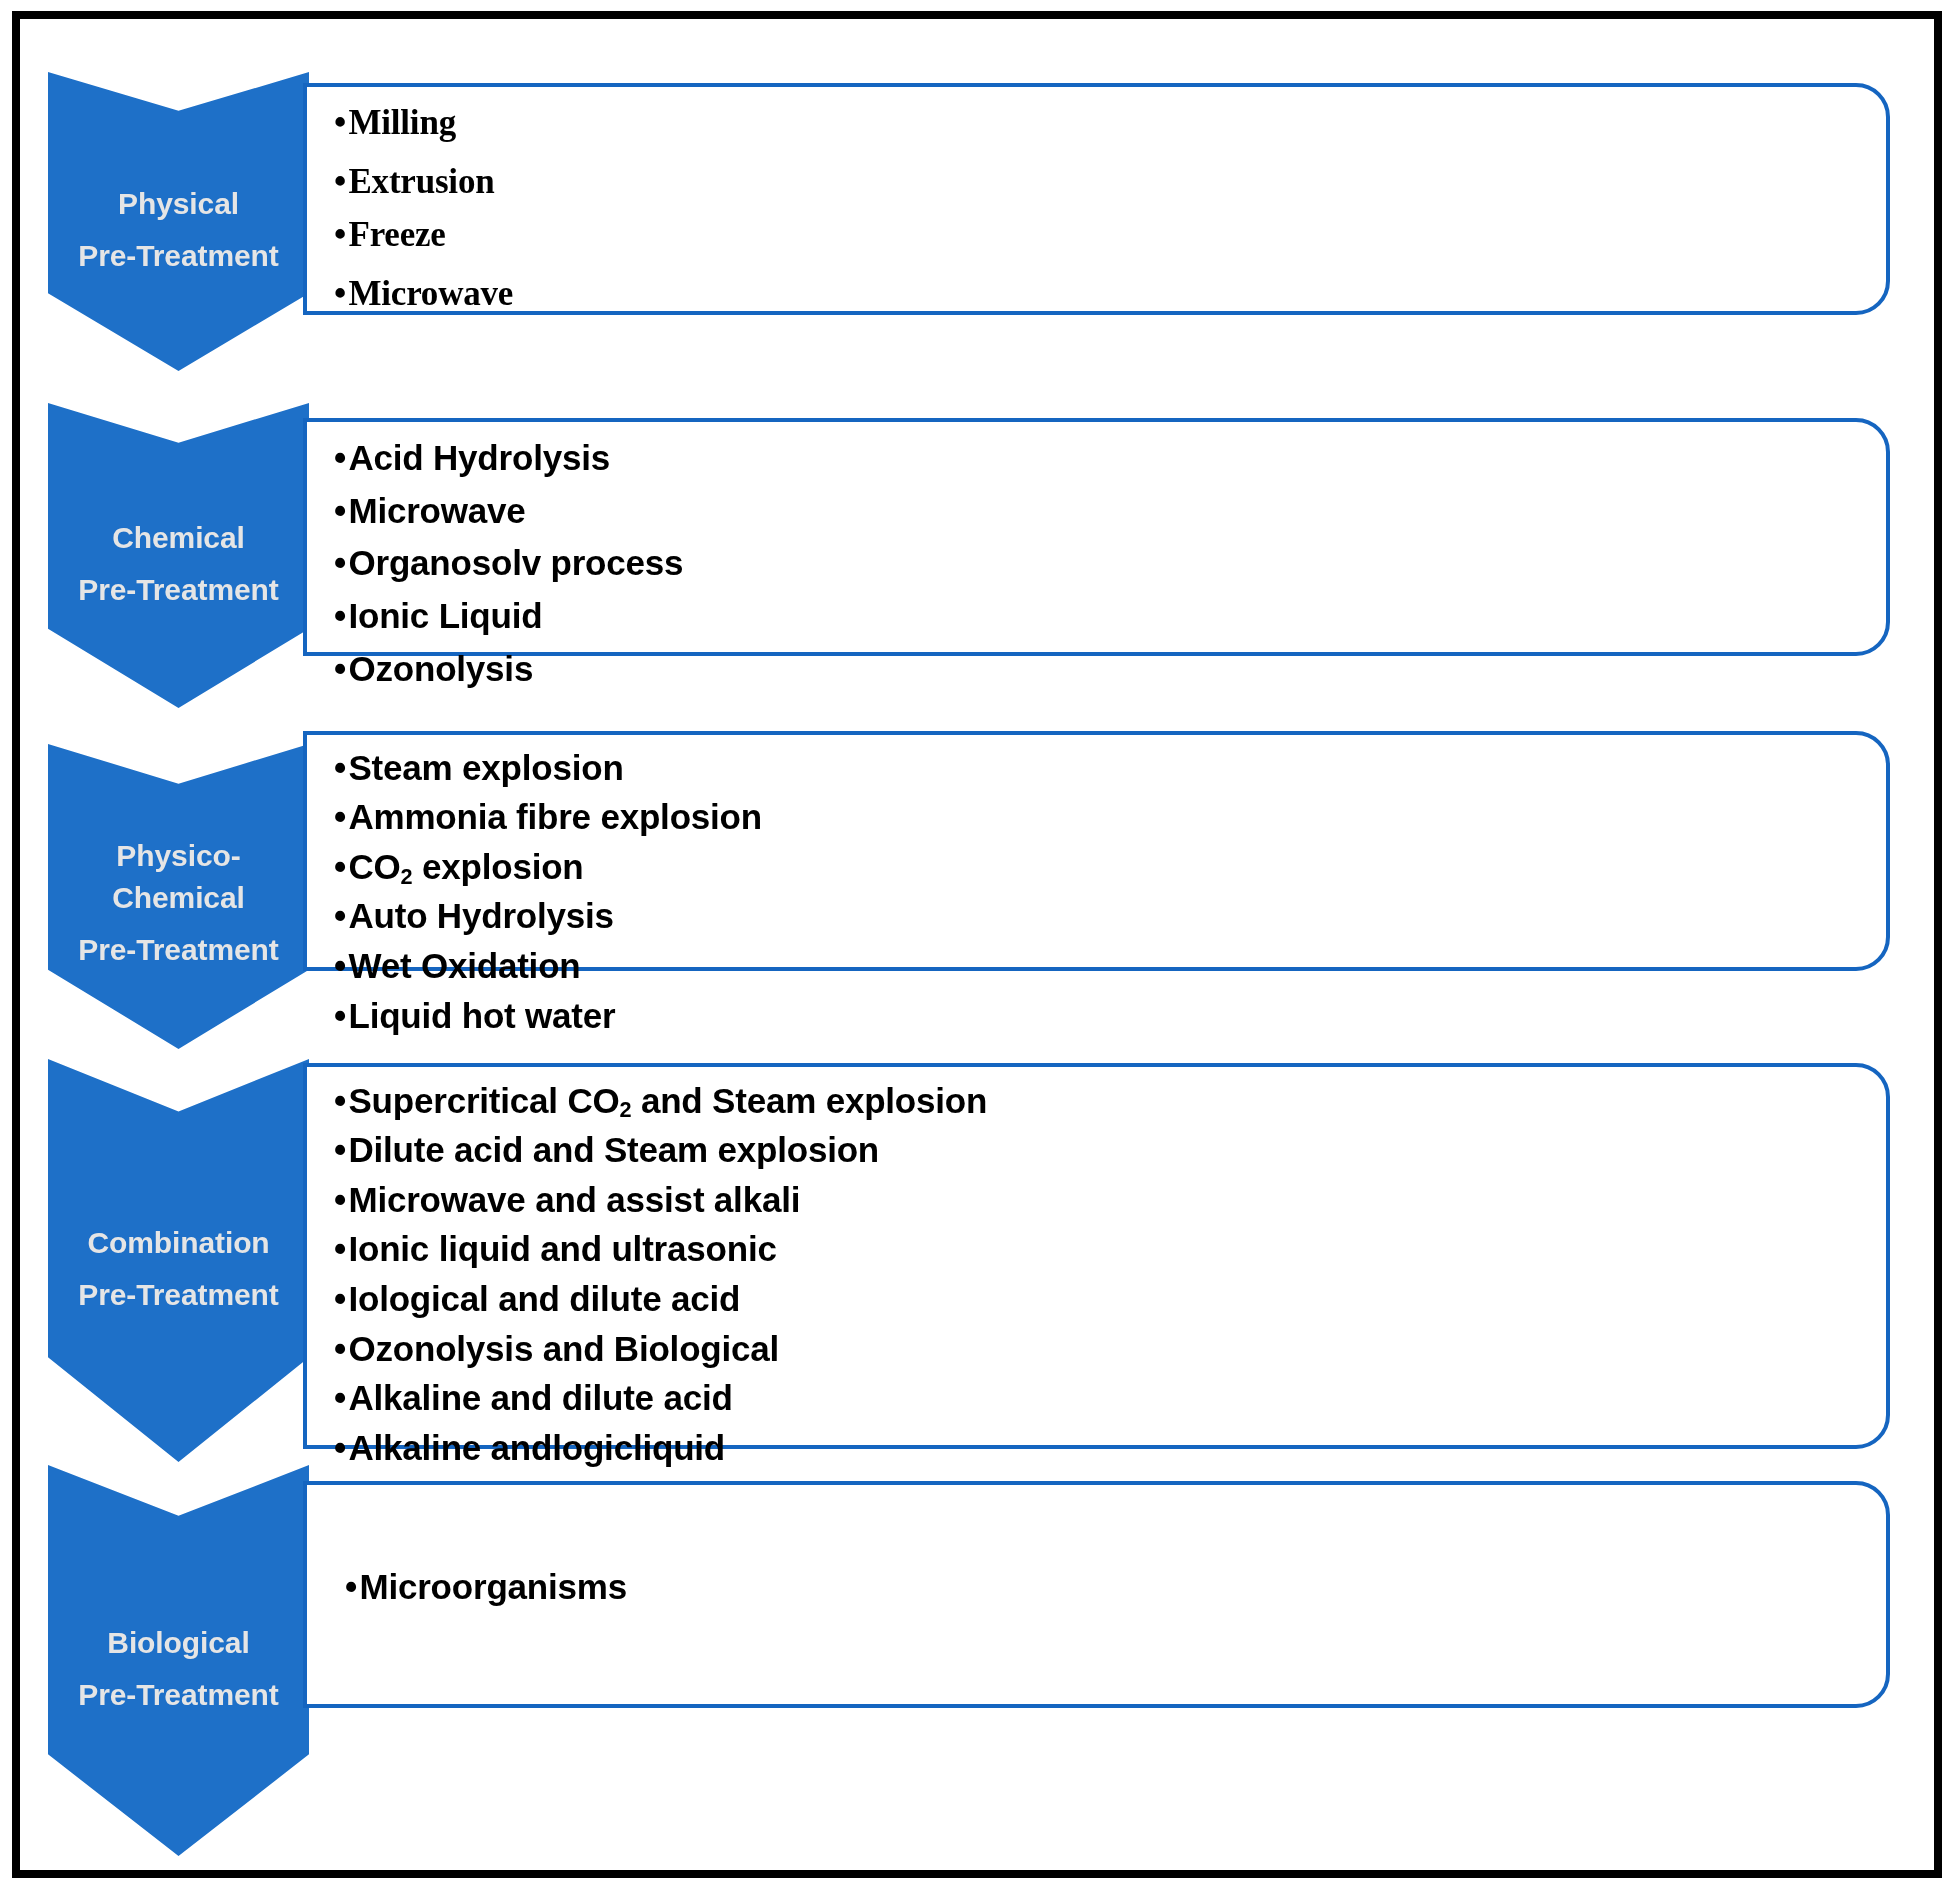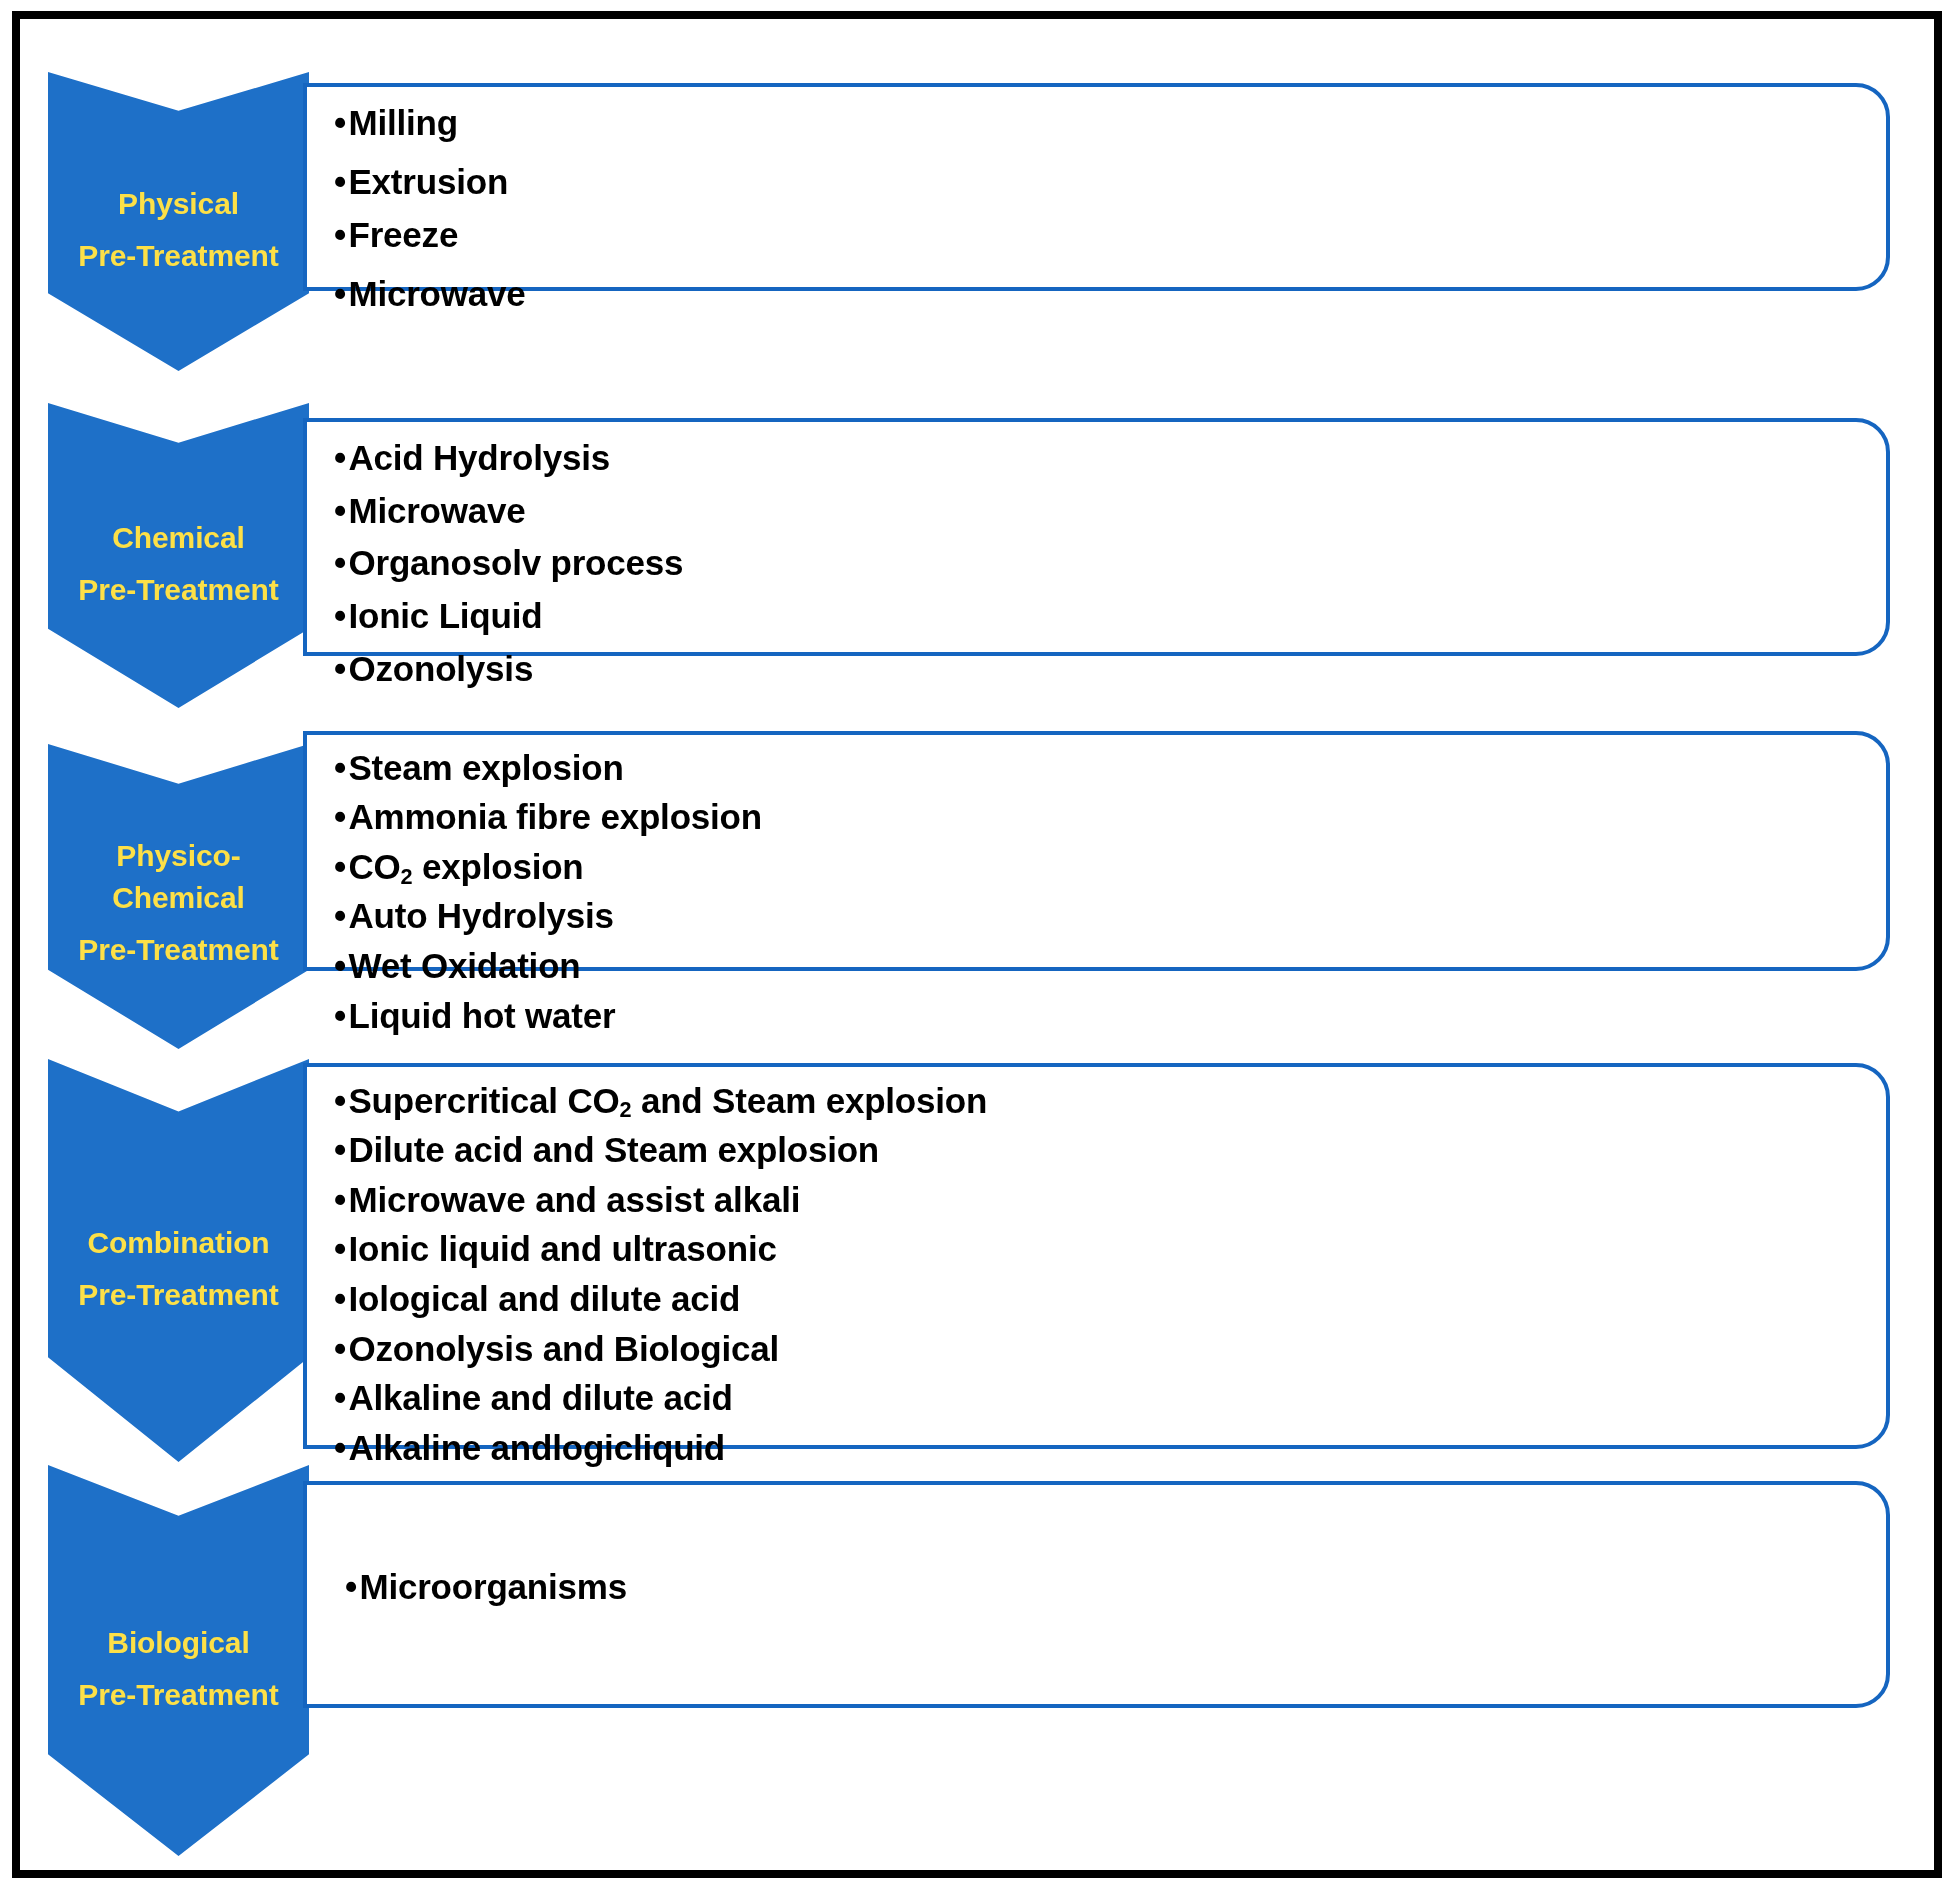--- a/index.html
+++ b/index.html
@@ -48,21 +48,21 @@
     -webkit-clip-path: polygon(0% 0%, 50% 13.0%, 100% 0%, 100% 74%, 50% 100%, 0% 74%);
     clip-path: polygon(0% 0%, 50% 13.0%, 100% 0%, 100% 74%, 50% 100%, 0% 74%);
     display: flex;
     flex-direction: column;
     align-items: center;
     justify-content: center;
     box-sizing: border-box;
   }
 
   .chevron-label {
-    color: #fde047;
+    color: #e5e5e5;
     font-weight: bold;
     font-size: 30px;
     line-height: 1.28;
     text-align: center;
     letter-spacing: -0.1px;
     white-space: nowrap;
     text-shadow:
        0.6px  0.6px 0 rgba(30,112,200,0.55),
       -0.6px -0.6px 0 rgba(30,112,200,0.55);
   }
@@ -127,21 +127,21 @@
   <div id="frame-border"></div>
 
   <div class="row" style="top:72px;">
     <div class="chevron" style="top:0px; height:299px;">
       <div class="label-stack">
         <span class="chevron-label">Physical</span>
         <span class="chevron-label">Pre-Treatment</span>
       </div>
     </div>
 
-    <div class="listbox gap-wide" style="top:11px; height:208px;">
+    <div class="listbox gap-wide" style="top:11px; height:232px;font-family:Liberation Serif, serif;">
       <span class="bullet-item">Milling</span>
       <span class="bullet-item">Extrusion</span>
       <span class="bullet-item" style="margin-top:17.7px;">Freeze</span>
       <span class="bullet-item">Microwave</span>
     </div>
   </div>
 
   <div class="row" style="top:403px;">
     <div class="chevron" style="top:0px; height:305px;">
       <div class="label-stack">

